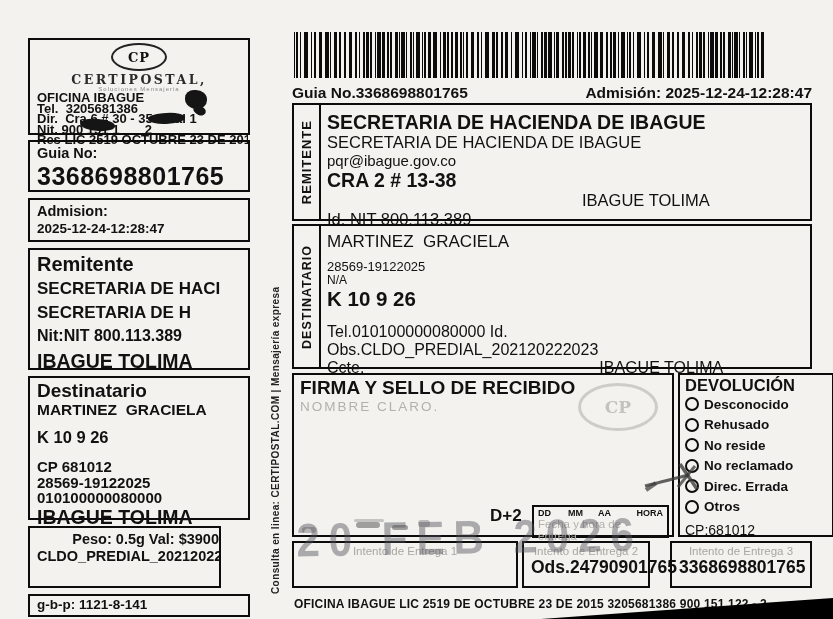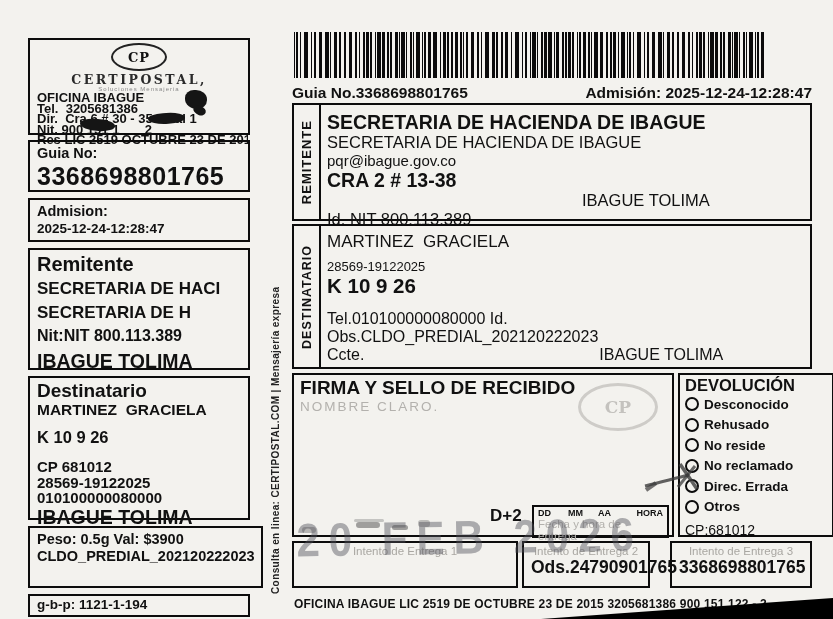--- a/index.html
+++ b/index.html
@@ -26,21 +26,21 @@
   .b13{font-weight:bold;font-size:13.5px;margin-top:2px;}
   .b4{left:28px;top:248px;width:222px;height:122px;padding:3px 0 0 7px;}
   .t20{font-weight:bold;font-size:20px;line-height:22px;}
   .l17{font-weight:bold;font-size:17px;line-height:21px;margin-top:3px;}
   .l16{font-weight:bold;font-size:16px;line-height:19px;margin-top:3px;}
   .t19{font-weight:bold;font-size:19.5px;line-height:22px;margin-top:5px;}
   .b5{left:28px;top:376px;width:222px;height:144px;padding:3px 0 0 7px;}
   .n15{font-weight:bold;font-size:15.5px;line-height:17px;}
   .a16{font-weight:bold;font-size:16.5px;line-height:18px;margin-top:10px;}
   .cp15{font-weight:bold;font-size:15px;line-height:15.5px;}
-  .b6{left:28px;top:526px;width:235px;height:62px;padding:3px 0 0 7px;}
+  .b6{left:28px;top:526px;width:193px;height:62px;padding:3px 0 0 7px;text-align:right;}
   .p14{font-weight:bold;font-size:14.5px;line-height:17px;}
   .b7{left:28px;top:594px;width:222px;height:23px;padding:1px 0 0 7px;}
   .g13{font-weight:bold;font-size:13.5px;}
 
   .blob{position:absolute;background:#151515;border-radius:45% 55% 50% 60%;}
 
   
   .vnote{left:270px;top:102px;height:492px;width:16px;display:flex;justify-content:flex-start;}
   .vnote span{writing-mode:vertical-rl;transform:rotate(180deg);font-size:10px;font-weight:bold;
               letter-spacing:.4px;color:#222;}
@@ -161,21 +161,21 @@
     <div class="cp15">010100000080000</div>
     <div class="t19" style="margin-top:0;">IBAGUE TOLIMA</div>
   </div>
 
   <div class="box b6">
     <div class="p14">Peso: 0.5g Val: $3900</div>
     <div class="p14 clip">CLDO_PREDIAL_202120222023</div>
   </div>
 
   <div class="box b7">
-    <div class="g13">g-b-p: 1121-1-194</div>
+    <div class="g13">g-b-p: 1121-8-141</div>
   </div>
 
   <div class="abs vnote">
     <span>Consulta en linea: CERTIPOSTAL.COM | Mensajería expresa</span>
   </div>
 
   <div class="abs barcode"><svg width="478" height="46" xmlns="http://www.w3.org/2000/svg" fill="#0b0b0b">
         <rect x="0" y="0" width="1" height="46"></rect>
         <rect x="2" y="0" width="2" height="46"></rect>
         <rect x="6" y="0" width="1" height="46"></rect>
@@ -308,20 +308,21 @@
     </div>
   </div>
 
   <div class="rbox dest">
     <div class="vlabel">
       <span style="font-size:12.5px;">DESTINATARIO</span>
     </div>
     <div class="rcontent">
       <div class="d-name pre">MARTINEZ  GRACIELA</div>
       <div class="d-ref">28569-19122025</div>
+      <div class="d-na">N/A</div>
       <div class="d-addr">K 10 9 26</div>
       <div class="d-tel">Tel.010100000080000 Id.</div>
       <div class="d-obs">Obs.CLDO_PREDIAL_202120222023</div>
       <div class="d-row">
         <span>Ccte.</span>
         <span class="d-city">IBAGUE TOLIMA</span>
       </div>
     </div>
   </div>
 

